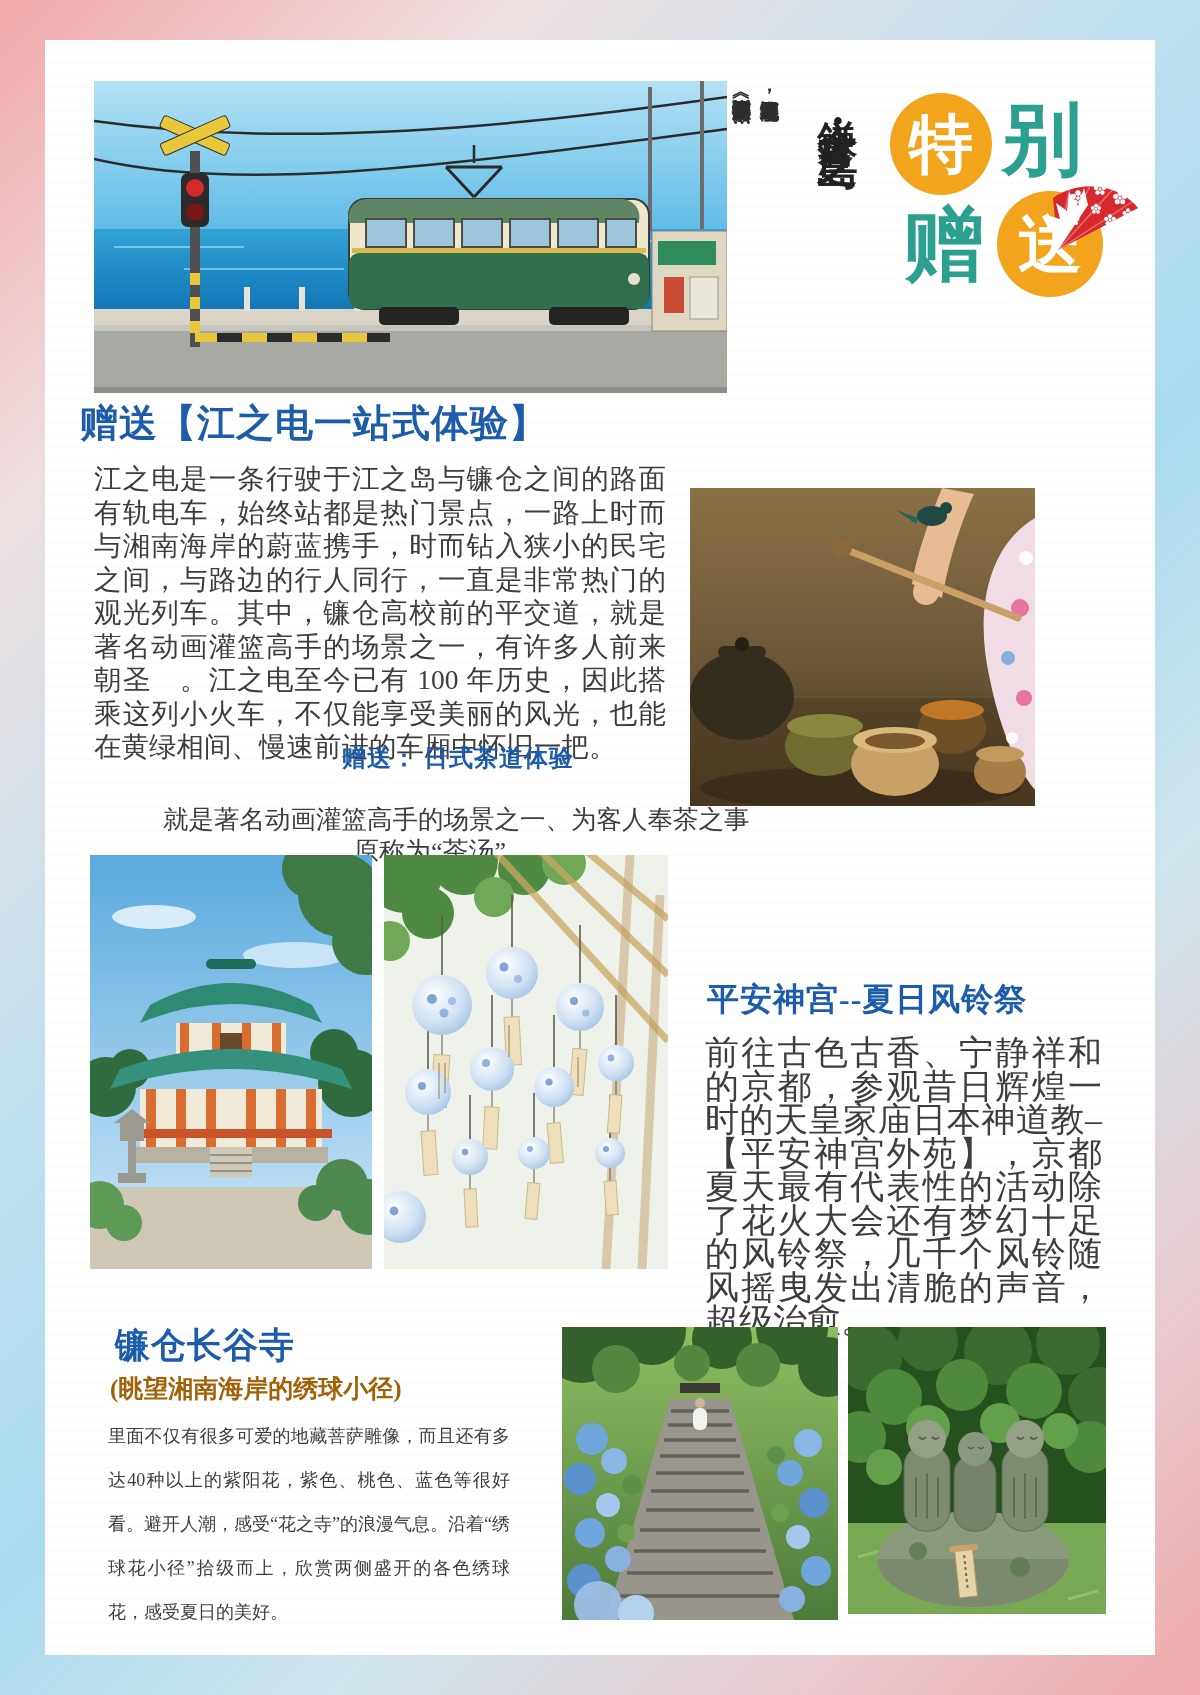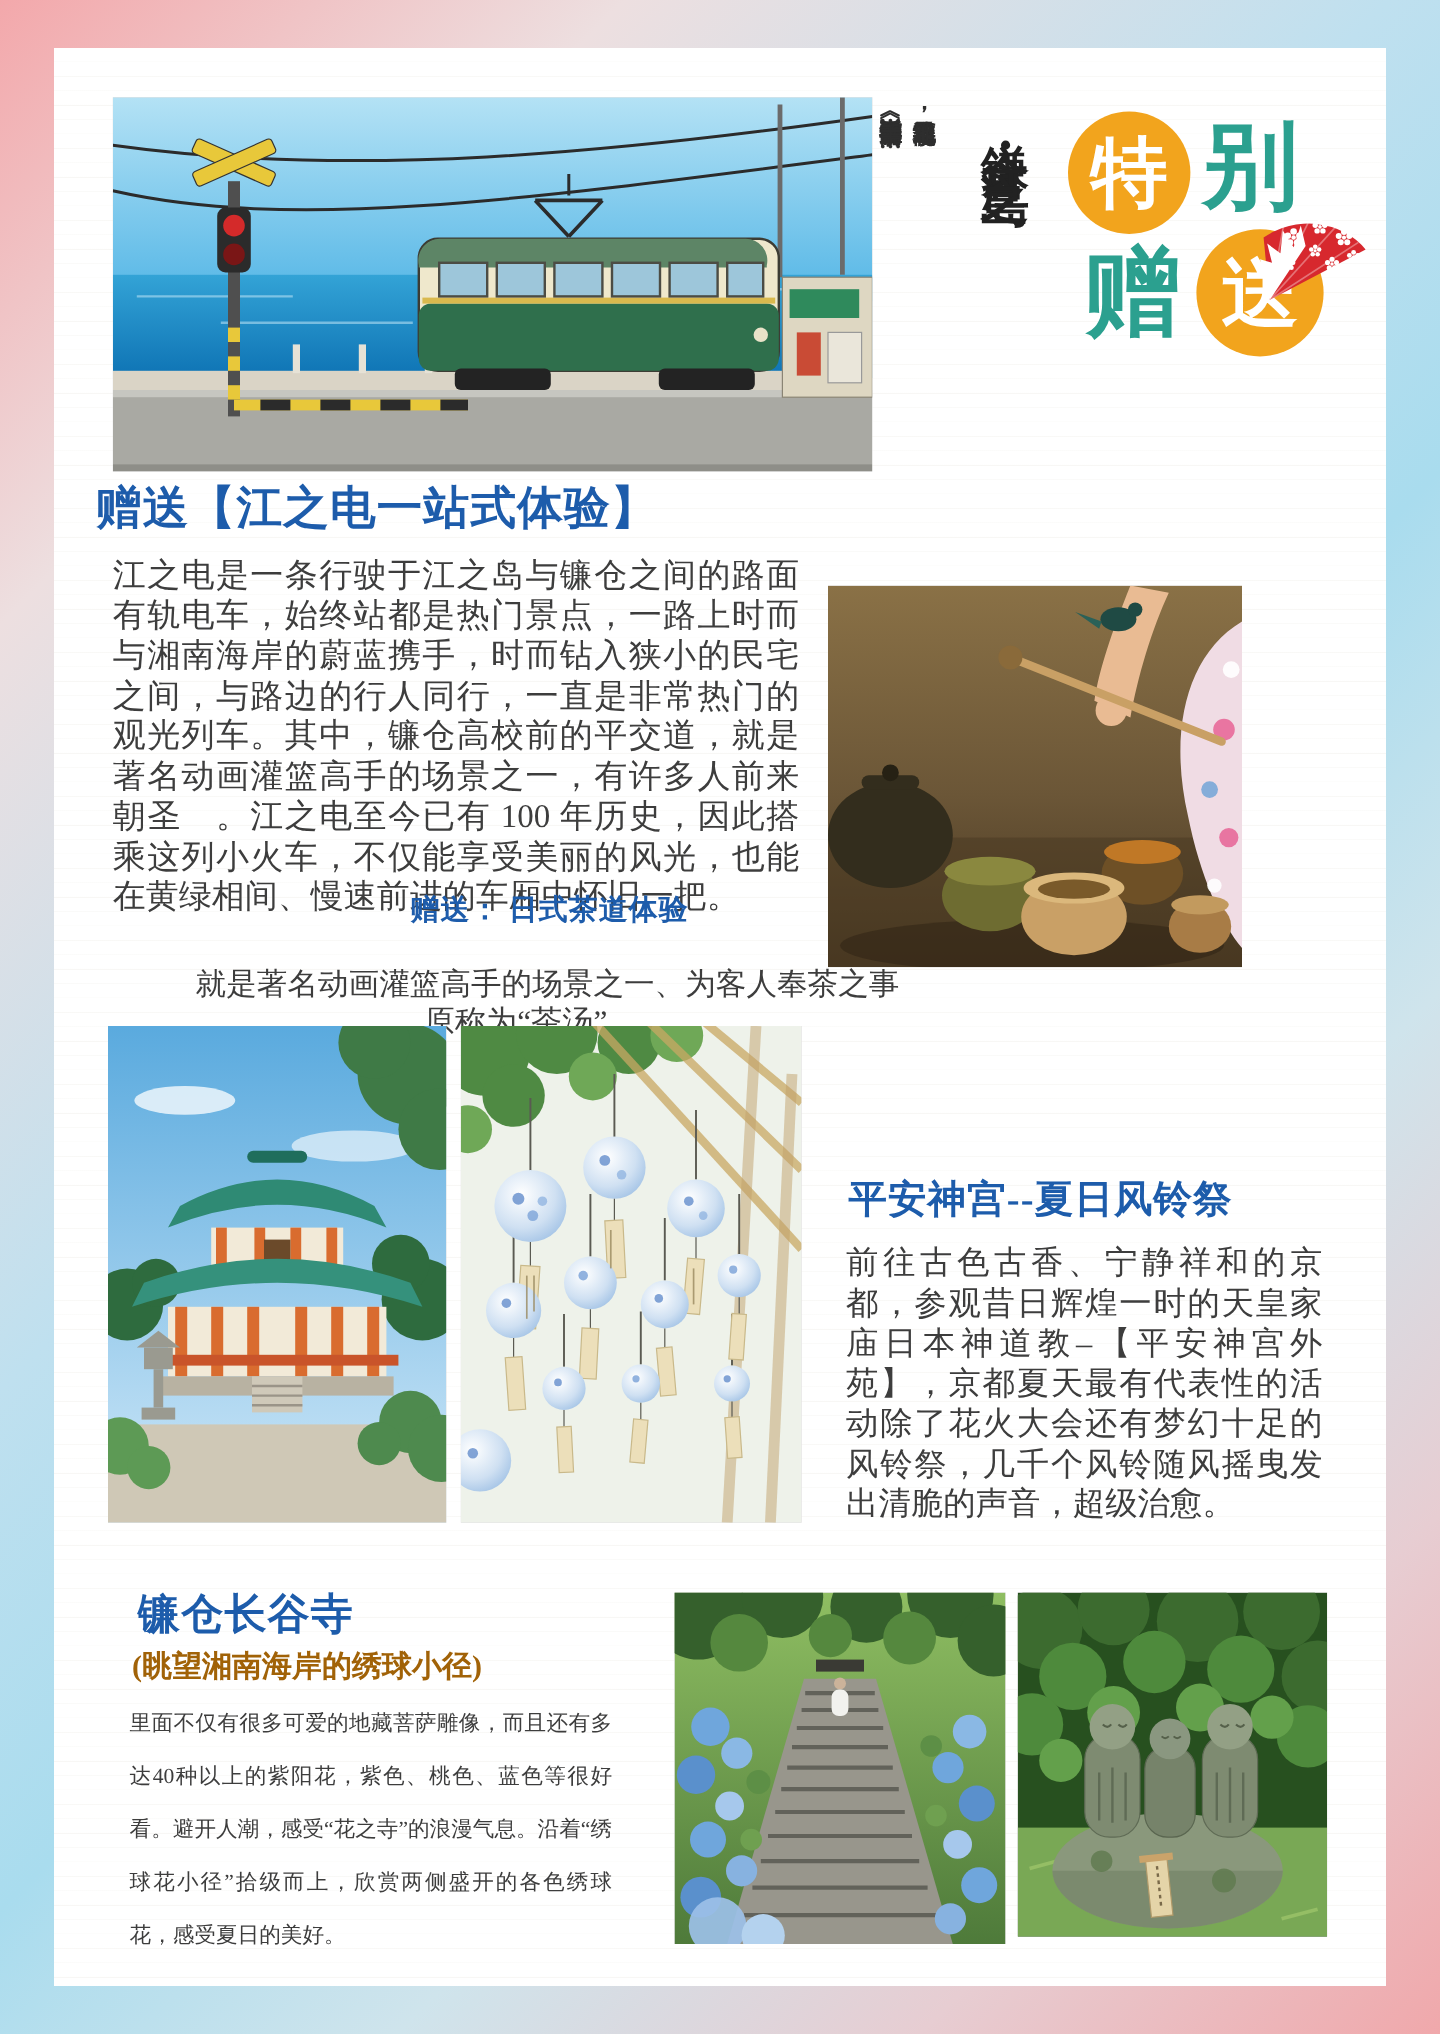--- a/index.html
+++ b/index.html
@@ -395,21 +395,21 @@
   <g stroke="#9a8a60" stroke-width="1.4" opacity=".8">
     <line x1="55" y1="208" x2="55" y2="244"></line>
         <line x1="61" y1="208" x2="61" y2="238"></line>
     <line x1="125" y1="170" x2="125" y2="202"></line>
         <line x1="194" y1="202" x2="194" y2="232"></line>
   </g>
 </svg>
 </div>
 
 <h2 class="abs h-blue" style="left:707px;top:978px;margin:0;font-size:32px;">平安神宫--夏日风铃祭</h2>
-<p class="abs body-text" style="left:705px;top:1036px;width:397px;margin:0;font-size:27px;line-height:33.5px;">前往古色古香、宁静祥和的京都，参观昔日辉煌一时的天皇家庙日本神道教–【平安神宫外苑】，京都夏天最有代表性的活动除了花火大会还有梦幻十足的风铃祭，几千个风铃随风摇曳发出清脆的声音，超级治愈。</p>
+<p class="abs body-text" style="left:705px;top:1036px;width:397px;margin:0;font-size:34px;line-height:33.5px;">前往古色古香、宁静祥和的京都，参观昔日辉煌一时的天皇家庙日本神道教–【平安神宫外苑】，京都夏天最有代表性的活动除了花火大会还有梦幻十足的风铃祭，几千个风铃随风摇曳发出清脆的声音，超级治愈。</p>
 
 <h2 class="abs h-blue" style="left:115px;top:1322px;margin:0;font-size:35px;">镰仓长谷寺</h2>
 <p class="abs tag-note" style="left:110px;top:1372px;margin:0;font-size:25px;color:#a16207;">(眺望湘南海岸的绣球小径)</p>
 <p class="abs body-text" style="left:108px;top:1414px;width:402px;margin:0;font-size:18px;line-height:44px;">里面不仅有很多可爱的地藏菩萨雕像，而且还有多达40种以上的紫阳花，紫色、桃色、蓝色等很好看。避开人潮，感受“花之寺”的浪漫气息。沿着“绣球花小径”拾级而上，欣赏两侧盛开的各色绣球花，感受夏日的美好。</p>
 
 <div class="photo" style="left:562px;top:1327px;width:276px;height:293px;">
 <svg viewBox="0 0 276 293" preserveAspectRatio="none">
   <defs>
     <linearGradient id="grn" x1="0" y1="0" x2="0" y2="1">
       <stop offset="0" stop-color="#8fbe62"></stop>

